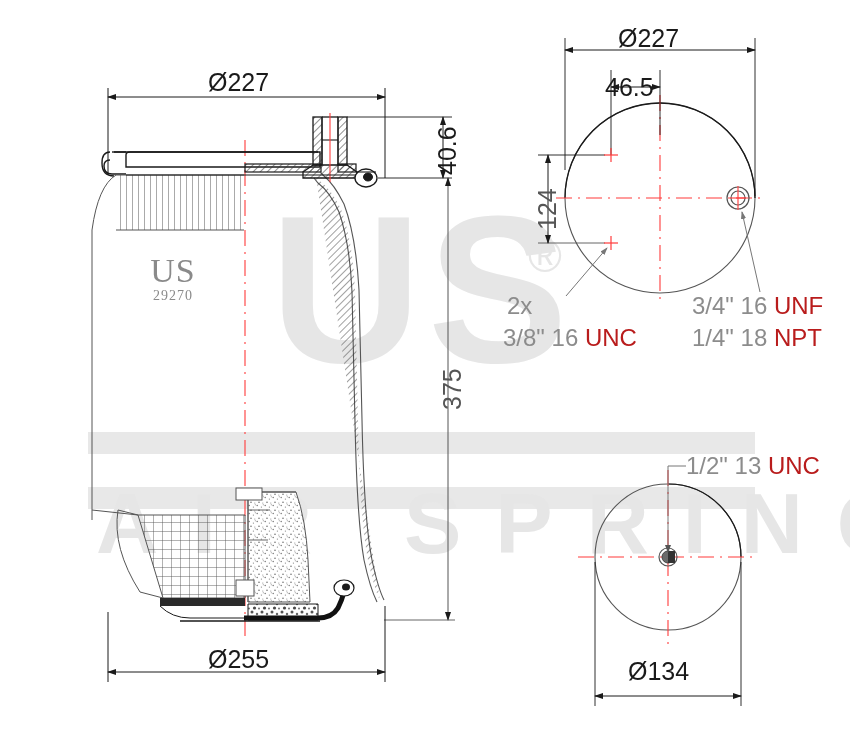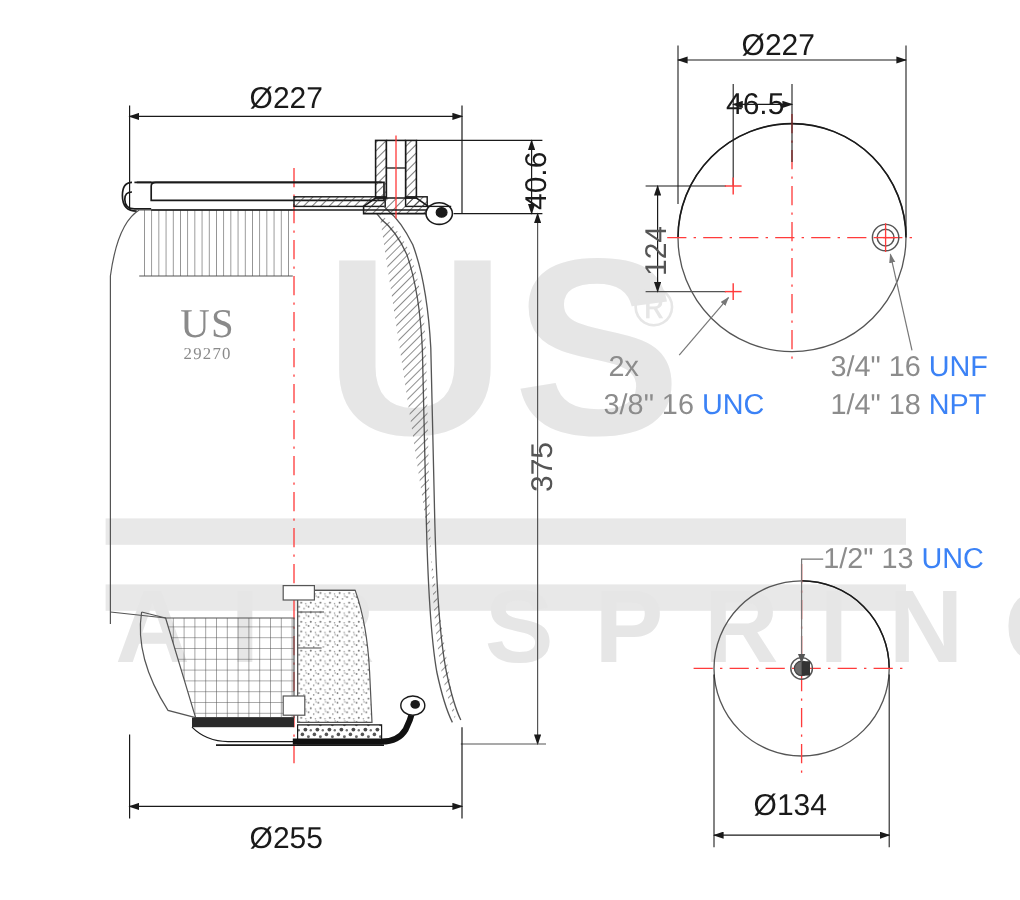--- a/index.html
+++ b/index.html
@@ -64,21 +64,21 @@
     transform: rotate(-90deg);
   }
   .note {
     position: absolute;
     font-family: "Liberation Sans", sans-serif;
     font-size: 24px;
     color: #8c8c8c;
     white-space: nowrap;
   }
   .note b {
-    color: #3b82f6;
+    color: #b91c1c;
     font-weight: normal;
   }
   .brand {
     position: absolute;
     font-family: "Liberation Serif", serif;
     color: #8a8a8a;
     white-space: nowrap;
     text-align: center;
   }
   .brand-name { font-size: 34px; letter-spacing: 1px; }
@@ -296,21 +296,21 @@
       <line x1="595" y1="696" x2="741" y2="696" stroke="#1a1a1a" stroke-width="1" marker-start="url(#arrInL)" marker-end="url(#arrIn)"></line>
     </g>
   </svg>
 
   <div class="dim" style="left:208px; top:68px;">Ø227</div>
 
   <div class="dim dim-v" style="left:433px; top:175px;">40.6</div>
 
   <div class="dim dim-v" style="left:438px; top:410px; color:#555;">375</div>
 
-  <div class="dim" style="left:208px; top:645px;margin-top:40px;">Ø255</div>
+  <div class="dim" style="left:208px; top:645px;">Ø255</div>
 
   <div class="brand brand-name" style="left:138px; top:252px; width:70px;">US</div>
   <div class="brand brand-num" style="left:133px; top:288px; width:80px;">29270</div>
 
   <div class="dim" style="left:618px; top:24px;">Ø227</div>
 
   <div class="dim" style="left:605px; top:61px;margin-top:12px;">46.5</div>
 
   <div class="dim dim-v" style="left:533px; top:230px; color:#555;">124</div>
 

